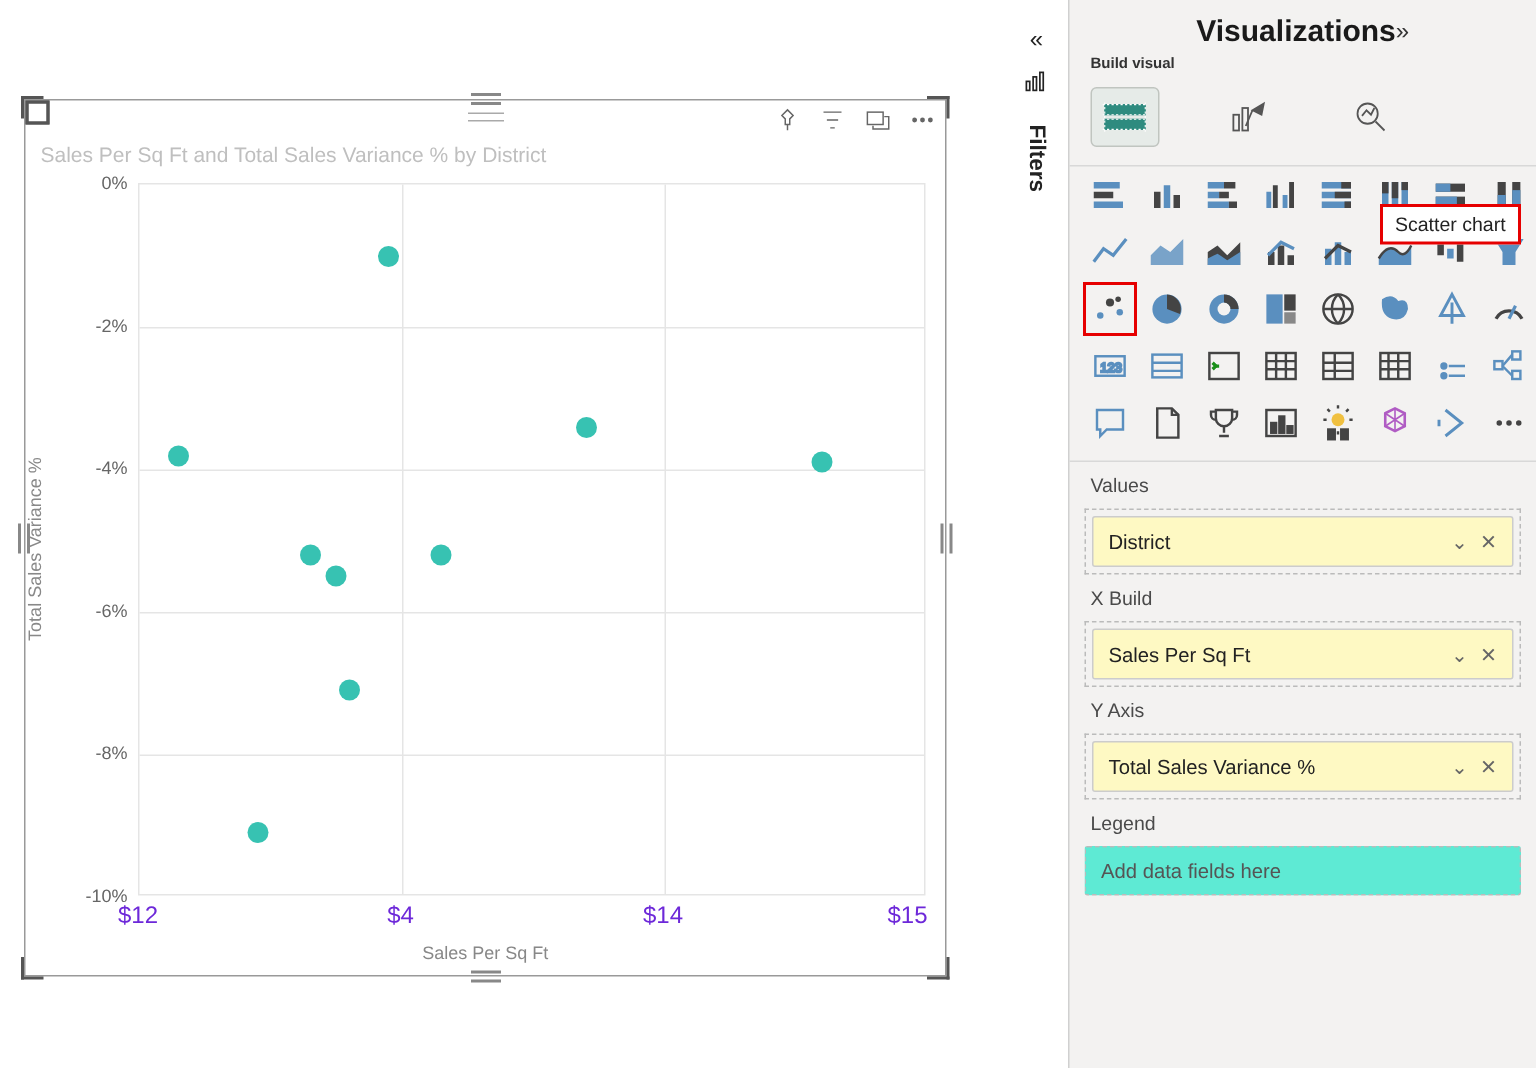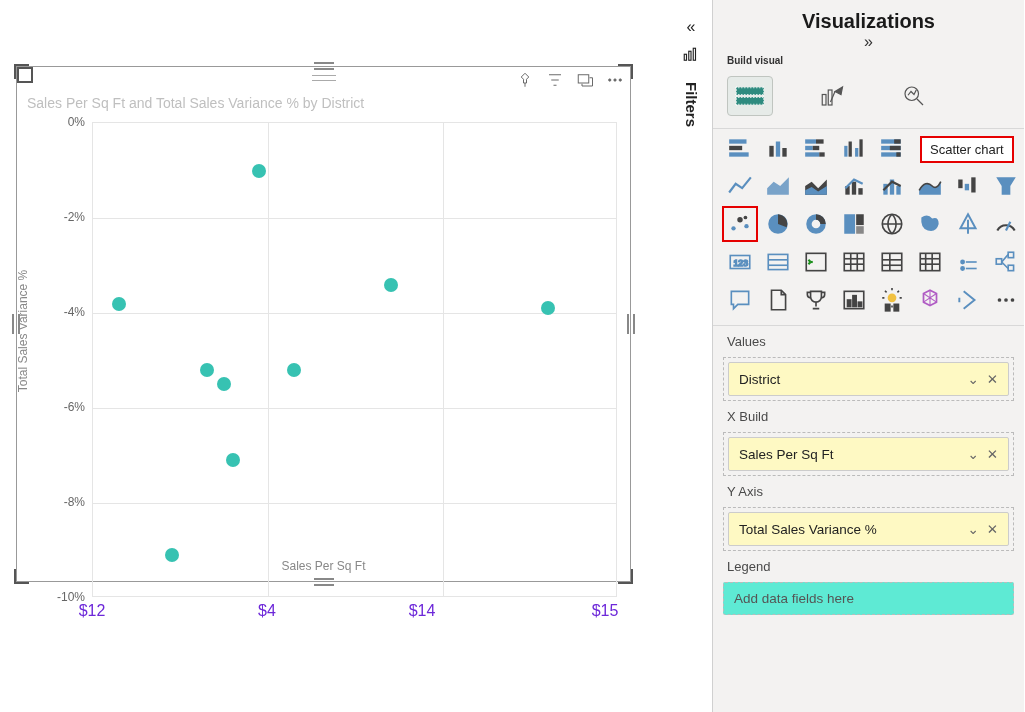--- a/index.html
+++ b/index.html
@@ -1,19 +1,19 @@
 <!DOCTYPE html>
 <html><head>
 <meta charset="utf-8">
 <style>
   * { box-sizing: border-box; margin: 0; padding: 0; font-family: "Segoe UI", Arial, sans-serif; }
   body { width: 1025px; height: 712px; background: #fff; position: relative; overflow: hidden; }
 
   
-  .chart-frame { position: absolute; left: 16px; top: 66px; width: 615px; height: 516px; border: 1px solid #999; background: #fff; }
+  .chart-frame { position: absolute; left: 16px; top: 66px; width: 615px; height: 585px; border: 1px solid #999; background: #fff; }
   .chart-frame::before, .chart-frame::after { content:""; position:absolute; width:12px; height:12px; border: 2px solid #555; }
   .corner-tl { position:absolute; left:-3px; top:-3px; width:15px; height:15px; border-top:2px solid #555; border-left:2px solid #555; }
   .corner-tr { position:absolute; right:-3px; top:-3px; width:15px; height:15px; border-top:2px solid #555; border-right:2px solid #555; }
   .corner-bl { position:absolute; left:-3px; bottom:-3px; width:15px; height:15px; border-bottom:2px solid #555; border-left:2px solid #555; }
   .corner-br { position:absolute; right:-3px; bottom:-3px; width:15px; height:15px; border-bottom:2px solid #555; border-right:2px solid #555; }
   .mid-t { position:absolute; left:50%; top:-5px; transform:translateX(-50%); width:20px; height:8px; display:flex; flex-direction:column; justify-content:space-between; }
   .mid-t div { border-top:2px solid #888; }
   .mid-l { position:absolute; left:-5px; top:50%; transform:translateY(-50%); width:8px; height:20px; display:flex; justify-content:space-between; }
   .mid-l div { border-left:2px solid #888; }
   .mid-r { position:absolute; right:-5px; top:50%; transform:translateY(-50%); width:8px; height:20px; display:flex; justify-content:space-between; }
@@ -38,21 +38,21 @@
   .dot { position:absolute; width:14px; height:14px; border-radius:50%; background:#37c2b2; transform:translate(-50%,-50%); }
 
   
   .filters-rail { position:absolute; left:680px; top:18px; width:22px; display:flex; flex-direction:column; align-items:center; gap:10px; color:#222; }
   .filters-rail .arrow { font-size:16px; }
   .filters-rail .glyph svg { width:18px; height:18px; stroke:#222; fill:none; stroke-width:1.5; }
   .filters-label { writing-mode: vertical-rl; font-size:15px; font-weight:600; margin-top:4px; }
 
   
   .vis-panel { position:absolute; left:712px; top:0; width:312px; height:712px; border-left:1px solid #d0d0d0; background:#f3f2f1; }
-  .vis-header { display:flex; justify-content:center; align-items:center; padding:10px 14px 2px 14px;flex-direction:column; }
+  .vis-header { display:flex; justify-content:center; align-items:center; padding:10px 14px 2px 14px; }
   .vis-header h2 { font-size:20px; font-weight:600; color:#1a1a1a; }
   .vis-header .expand { font-size:16px; color:#333; cursor:pointer; }
   .build-label { padding:2px 14px 10px; font-size:10px; font-weight:600; color:#333; }
 
   .icon-tabs { display:flex; gap:36px; padding:0 14px 12px; }
   .icon-tab { width:46px; height:40px; display:flex; align-items:center; justify-content:center; border-radius:4px; cursor:pointer; }
   .icon-tab.active { background:#e6ebe8; border:1px solid #c0c5c0; }
   .icon-tab svg { width:30px; height:24px; }
 
   .viz-grid { display:grid; grid-template-columns: repeat(8, 34px); grid-auto-rows:34px; gap:4px 4px; padding:2px 10px 8px 10px; border-top:1px solid #d8d8d8; border-bottom:1px solid #d8d8d8; }
@@ -139,21 +139,21 @@
       <div class="dot" style="left: 113.75px; top: 247px;"></div>
       <div class="dot" style="left: 201.25px; top: 247px;"></div>
       <div class="dot" style="left: 131.25px; top: 261.25px;"></div>
       <div class="dot" style="left: 140px; top: 337.25px;"></div>
       <div class="dot" style="left: 78.75px; top: 432.25px;"></div>
     </div>
   <div class="x-axis-label">Sales Per Sq Ft</div>
   <div class="y-axis-label">Total Sales Variance %</div>
 <div class="x-tick" style="left: 75px;">$12</div>
     <div class="x-tick" style="left: 250px;">$4</div>
-    <div class="x-tick" style="left: 405px;">$14</div>
+    <div class="x-tick" style="left: 425px;">$14</div>
     <div class="x-tick" style="left: 588px;">$15</div>
     <div class="y-tick" style="top: 55px;">0%</div>
     <div class="y-tick" style="top: 150px;">-2%</div>
     <div class="y-tick" style="top: 245px;">-4%</div>
     <div class="y-tick" style="top: 340px;">-6%</div>
     <div class="y-tick" style="top: 435px;">-8%</div>
     <div class="y-tick" style="top: 530px;">-10%</div>
   </div>
 
 <div class="filters-rail">

